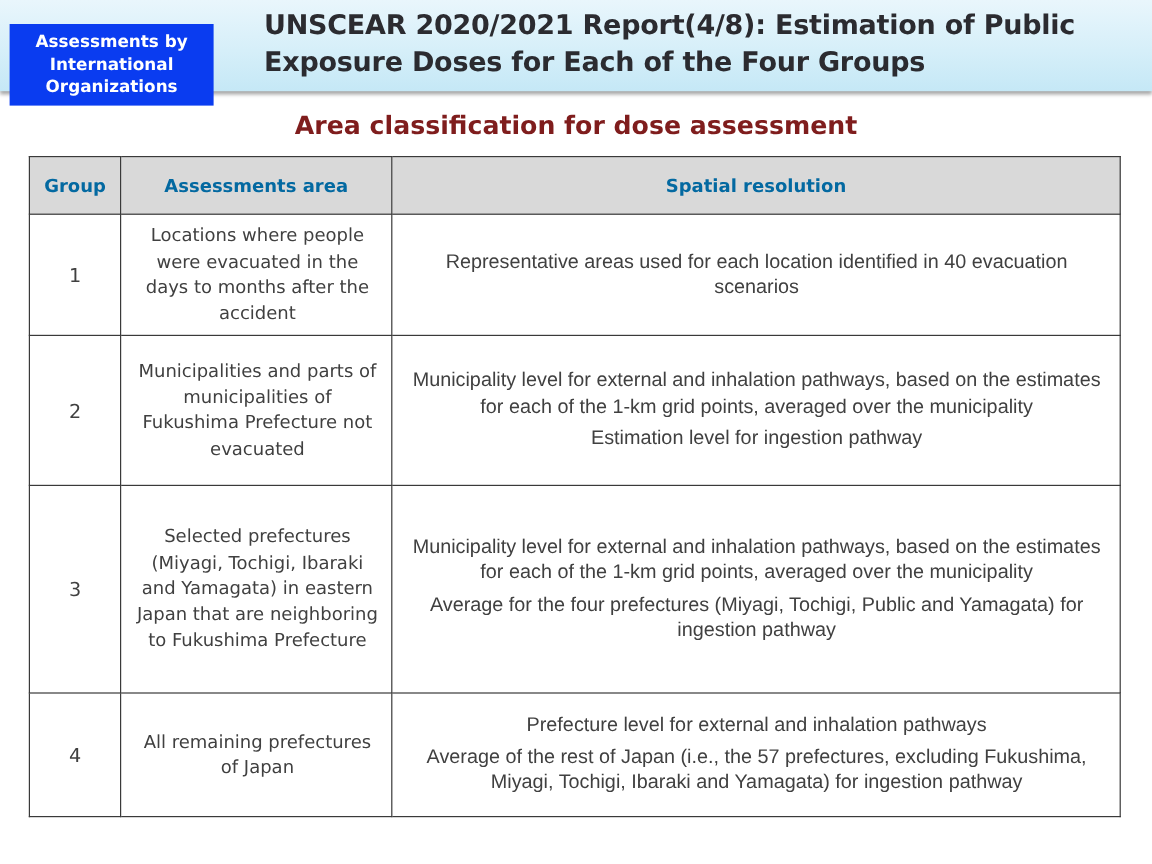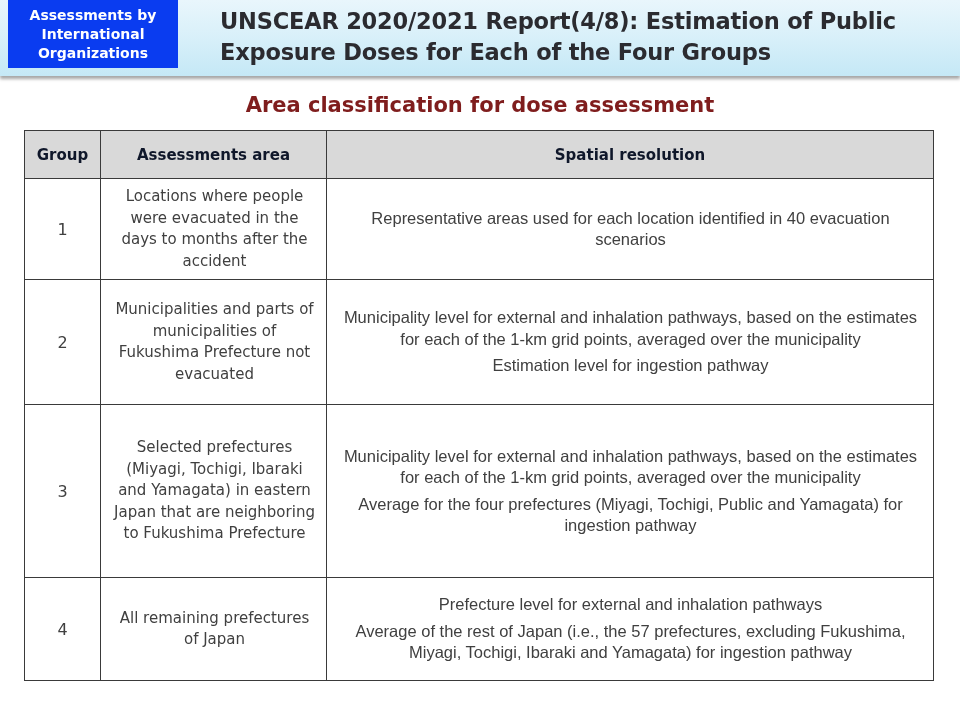--- a/index.html
+++ b/index.html
@@ -6,21 +6,21 @@
     body {
       width: 960px; height: 720px; background: #ffffff; position: relative; overflow: hidden;
       font-family: "Liberation Sans", "DejaVu Sans", sans-serif; color: #333;
     }
     .header-band {
       position: absolute; left: 0; top: 0; width: 960px; height: 76px;
       background: linear-gradient(to bottom, #e9f6fc 0%, #d6eff9 55%, #c5e8f6 100%);
       box-shadow: 0 3px 3px rgba(0,0,0,0.35);
     }
     .badge {
-      position: absolute; left: 8px; top: 0; width: 170px; height: 68px;
+      position: absolute; left: 8px; top: 20px; width: 170px; height: 68px;
       background: #0a3cf0; color: #ffffff;
       display: flex; align-items: center; justify-content: center; text-align: center;
       font-family: "DejaVu Sans", sans-serif; font-weight: bold; font-size: 14px; line-height: 19px;
     }
     .badge span { display: block; }
     .title {
       position: absolute; left: 188px; top: 6px; width: 760px;
       font-family: "DejaVu Sans", sans-serif; font-weight: bold; font-size: 22.5px; line-height: 31px;
       color: #2b2b30; letter-spacing: -0.2px;
     }
@@ -29,21 +29,21 @@
       position: absolute; left: 0; top: 93px; width: 960px; text-align: center;
       font-family: "DejaVu Sans", sans-serif; font-weight: bold; font-size: 21px; color: #7f1d1d;
     }
     table.areas {
       position: absolute; left: 24px; top: 130px; width: 909px;
       border-collapse: collapse; table-layout: fixed;
     }
     table.areas th, table.areas td { border: 1.3px solid #3a3a3a; text-align: center; }
     table.areas th {
       background: #d9d9d9; height: 47px; padding: 0;
-      font-family: "DejaVu Sans", sans-serif; font-weight: bold; font-size: 15px; color: #0f172a;
+      font-family: "DejaVu Sans", sans-serif; font-weight: bold; font-size: 15px; color: #0369a1;
       text-align: center;
     }
     td.grp {
       text-align: center; font-family: "DejaVu Sans", sans-serif; font-size: 16px; color: #404040;
     }
     td.geo {
       padding: 0 8px 0 10px; font-family: "DejaVu Sans", sans-serif; font-size: 15px; line-height: 21.5px; color: #404040;
     }
     td.spat {
       padding: 0 10px 0 11px; font-family: "Liberation Sans", sans-serif; font-size: 16.5px; line-height: 21.5px; color: #404040;

